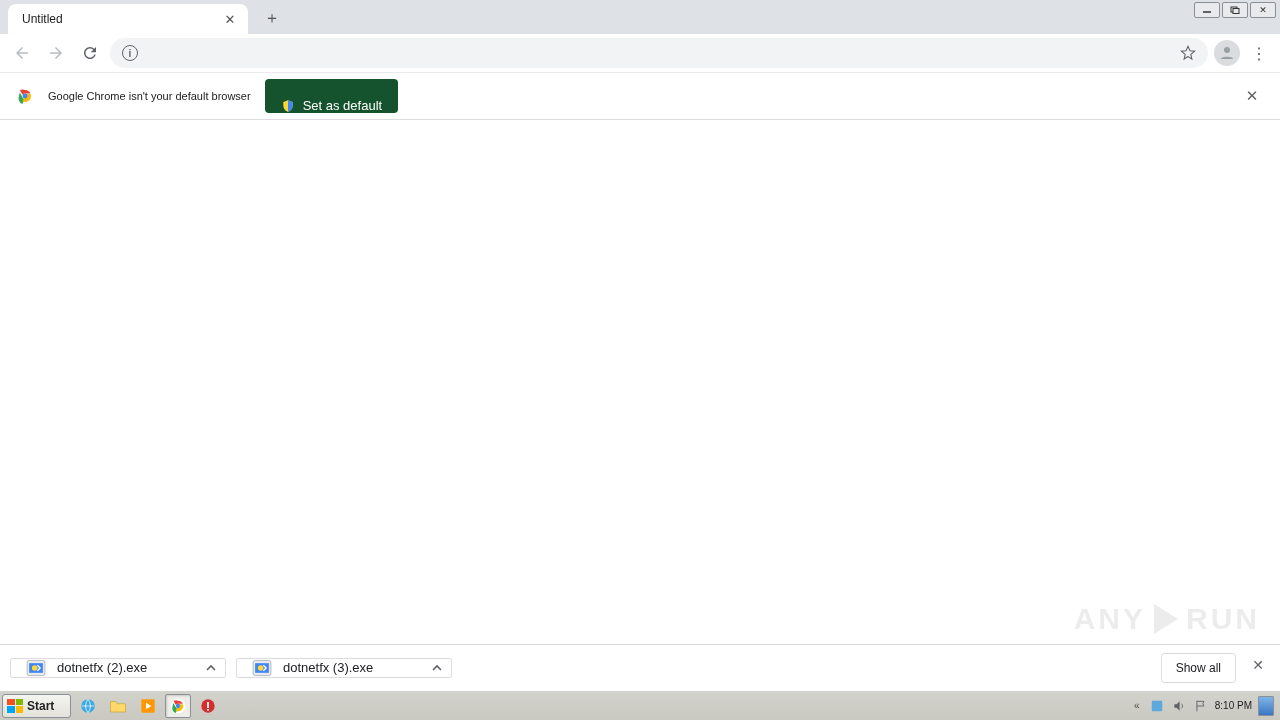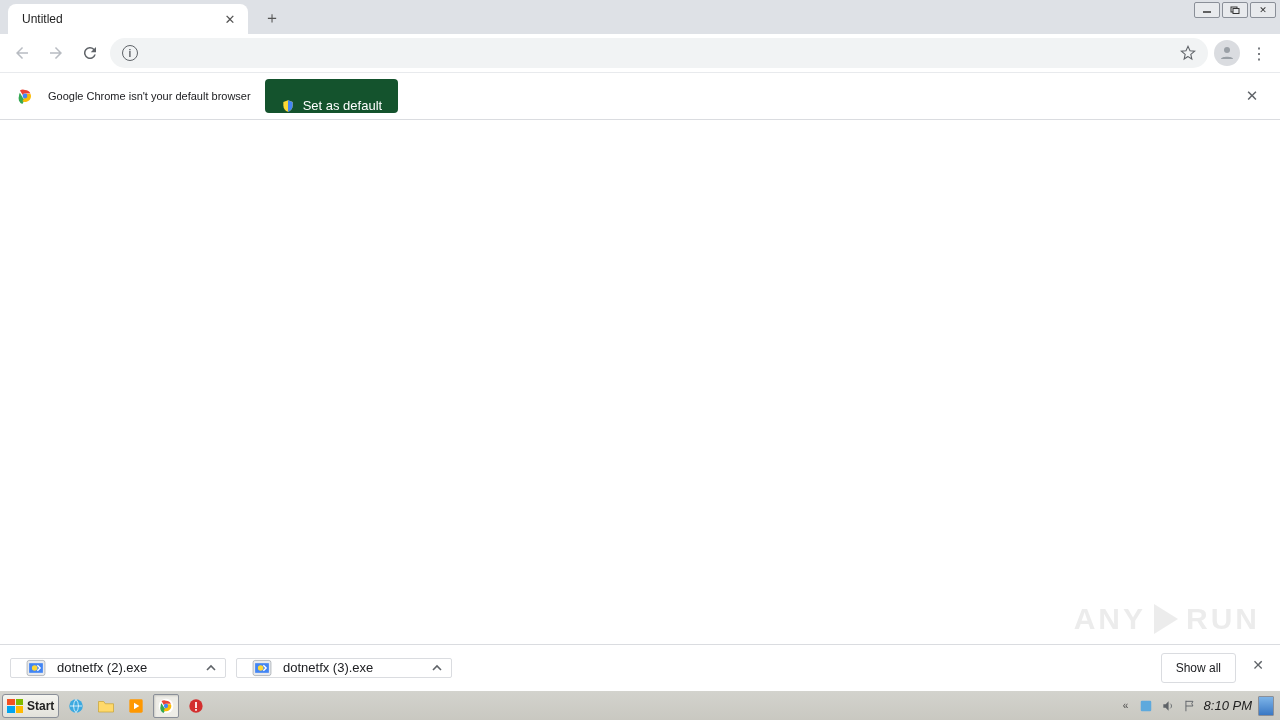--- a/index.html
+++ b/index.html
@@ -46,29 +46,29 @@
 .dl-item { height: 20px; width: 216px; border: 1px solid #dadce0; background: #fff; border-radius: 2px; margin-right: 10px; display: flex; align-items: center; padding: 0 8px 0 14px; gap: 10px; cursor: pointer; }
 .dl-icon { width: 22px; height: 22px; flex-shrink: 0; }
 .dl-name { flex: 1; font-size: 13px; color: #202124; white-space: nowrap; overflow: hidden; text-overflow: ellipsis; }
 .dl-chevron { color: #5f6368; cursor: pointer; }
 .dl-right { margin-left: auto; display: flex; align-items: flex-start; gap: 10px; }
 .show-all-btn { height: 30px; padding: 0 14px; border: 1px solid #dadce0; background: #fff; border-radius: 3px; font-size: 12px; color: #202124; cursor: pointer; }
 .dl-close { width: 24px; height: 24px; display: flex; align-items: center; justify-content: center; color: #5f6368; cursor: pointer; font-size: 14px; }
 
 
 .taskbar { height: 30px; background: linear-gradient(#d3d3cd, #c9c8c1); border-top: 1px solid #fff; display: flex; align-items: center; padding: 0 2px; position: relative; }
-.start-btn { height: 24px; padding: 0 4px 0 4px; border: 1px solid #8a8f98; background: linear-gradient(#f5f5f0,#e2e1da); border-radius: 3px; display: flex; align-items: center; gap: 4px; font-size: 12px; font-weight: bold; color: #222; cursor: pointer; }
+.start-btn { height: 24px; padding: 0 16px 0 4px; border: 1px solid #8a8f98; background: linear-gradient(#f5f5f0,#e2e1da); border-radius: 3px; display: flex; align-items: center; gap: 4px; font-size: 12px; font-weight: bold; color: #222; cursor: pointer; }
 .win-flag { width: 16px; height: 14px; display: grid; grid-template-columns: 1fr 1fr; grid-template-rows: 1fr 1fr; gap: 1px; }
 .win-flag div:nth-child(1){background:#f25022;} .win-flag div:nth-child(2){background:#7fba00;} .win-flag div:nth-child(3){background:#00a4ef;} .win-flag div:nth-child(4){background:#ffb900;}
 .tb-icon { width: 26px; height: 24px; border: 1px solid transparent; display: flex; align-items: center; justify-content: center; margin-left: 4px; cursor: pointer; border-radius: 2px; }
 .tb-icon.active { border: 1px solid #8a8f98; background: #eeede7; box-shadow: inset 1px 1px 2px rgba(0,0,0,0.15); }
 .tray { margin-left: auto; display: flex; align-items: center; gap: 6px; padding-right: 4px; font-size: 11px; color: #222; }
 .tray-icon { width: 16px; height: 16px; display: flex; align-items: center; justify-content: center; color: #4a4a4a; cursor: pointer; }
 .tray-expand { width: 12px; height: 16px; display: flex; align-items: center; justify-content: center; color: #4a4a4a; cursor: pointer; font-size: 10px; }
-.clock { font-size: 13px; font-style: italic; }
+.clock { font-size: 10px; }
 .desktop-peek { width: 16px; height: 20px; border: 1px solid #8a8f98; background: linear-gradient(#7db4e8,#3a78c4); border-radius: 1px; cursor: pointer; }
 
 svg { display: block; }
 </style>
 </head>
 <body>
 
 <div class="tabstrip">
   <div class="tab">
     <span class="tab-title">Untitled</span>

